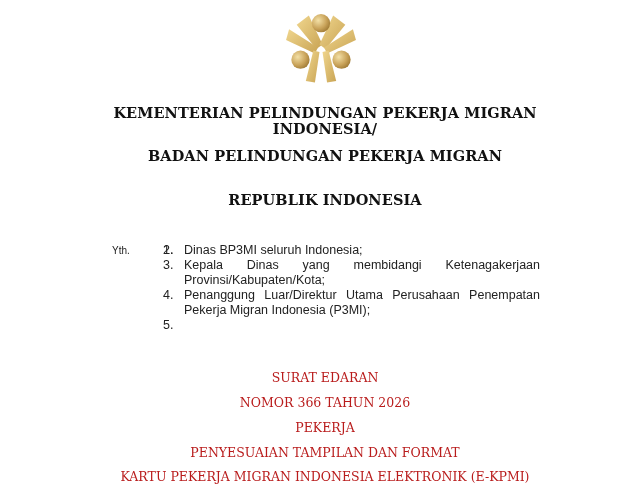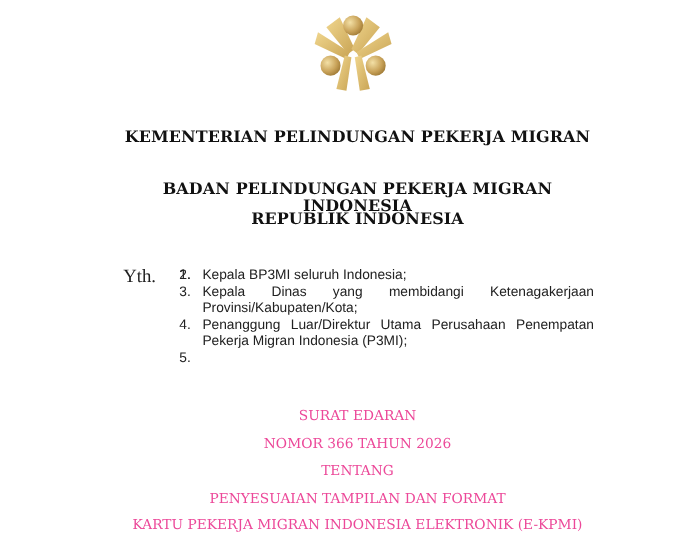--- a/index.html
+++ b/index.html
@@ -26,30 +26,30 @@
       left: 100px;
       width: 450px;
       text-align: center;
       font-family: "DejaVu Serif", serif;
       font-weight: bold;
       font-size: 14.5px;
       line-height: 16px;
       color: #111;
       letter-spacing: 0.1px;
     }
-    .h1 { top: 117px; }
-    .h2 { top: 164px; }
+    .h1 { top: 105px; }
+    .h2 { top: 148px; }
     .h3 { top: 192px; }
 
     .yth-label {
       position: absolute;
       left: 112px;
       top: 243px;
-      font-family: Liberation Serif, serif;
-      font-size: 17px;
+      font-family: Liberation Sans, sans-serif;
+      font-size: 10px;
       line-height: 15px;
       color: #222;
       text-align: center;
     }
     .recipients {
       position: absolute;
       left: 163px;
       top: 243px;
       width: 377px;
       margin: 0;
@@ -76,21 +76,21 @@
     .recipients li .n::after { content: ""; }
 
     .center-line {
       position: absolute;
       left: 90px;
       width: 470px;
       text-align: center;
       font-family: "DejaVu Serif", serif;
       font-size: 12.5px;
       line-height: 15px;
-      color: #ec4899;
+      color: #b91c1c;
     }
     .c1 { top: 370px; }
     .c2 { top: 395px; }
     .c3 { top: 420px; }
     .c4 { top: 445px; }
     .c5 { top: 469px; }
   </style>
 </head>
 <body>
 
@@ -119,46 +119,46 @@
 
   <path d="M70 96 L58 98 L52 58 L60 56 Z" fill="url(#gA)"></path>
 
   <circle cx="50" cy="20" r="12" fill="url(#gB)"></circle>
   <circle cx="23" cy="68" r="12" fill="url(#gB)"></circle>
   <circle cx="77" cy="68" r="12" fill="url(#gB)"></circle>
 </svg>
 
 <div class="heading h1">
   <div>KEMENTERIAN PELINDUNGAN PEKERJA MIGRAN</div>
+  <div>INDONESIA/</div>
 </div>
 <div class="heading h2">
   <div>BADAN PELINDUNGAN PEKERJA MIGRAN</div>
-  <div>INDONESIA</div>
 </div>
 <div class="heading h3">REPUBLIK INDONESIA</div>
 
 <div class="yth-label">Yth.</div>
 <ol class="recipients">
   <li>
     <span class="n">1.</span>
   </li>
   <li>
     <span class="n">2.</span>
-    <span class="t">Kepala BP3MI seluruh Indonesia;</span>
+    <span class="t">Dinas BP3MI seluruh Indonesia;</span>
   </li>
   <li>
     <span class="n">3.</span>
     <span class="t">Kepala Dinas yang membidangi Ketenagakerjaan Provinsi/Kabupaten/Kota;</span>
   </li>
   <li>
     <span class="n">4.</span>
     <span class="t">Penanggung Luar/Direktur Utama Perusahaan Penempatan Pekerja Migran Indonesia (P3MI);</span>
   </li>
   <li>
     <span class="n">5.</span>
   </li>
 </ol>
 
 <div class="center-line c1">SURAT EDARAN</div>
 <div class="center-line c2">NOMOR 366 TAHUN 2026</div>
-<div class="center-line c3">TENTANG</div>
+<div class="center-line c3">PEKERJA</div>
 <div class="center-line c4">PENYESUAIAN TAMPILAN DAN FORMAT</div>
 <div class="center-line c5">KARTU PEKERJA MIGRAN INDONESIA ELEKTRONIK (E-KPMI)</div>
 
 </body></html>

